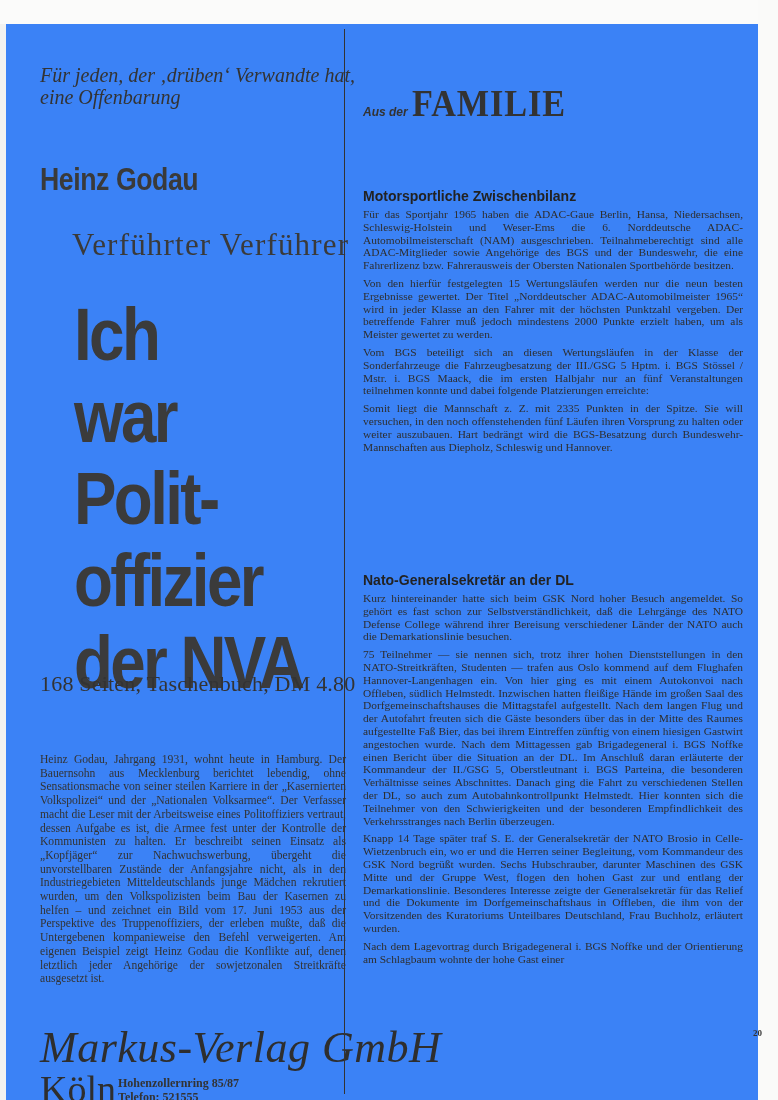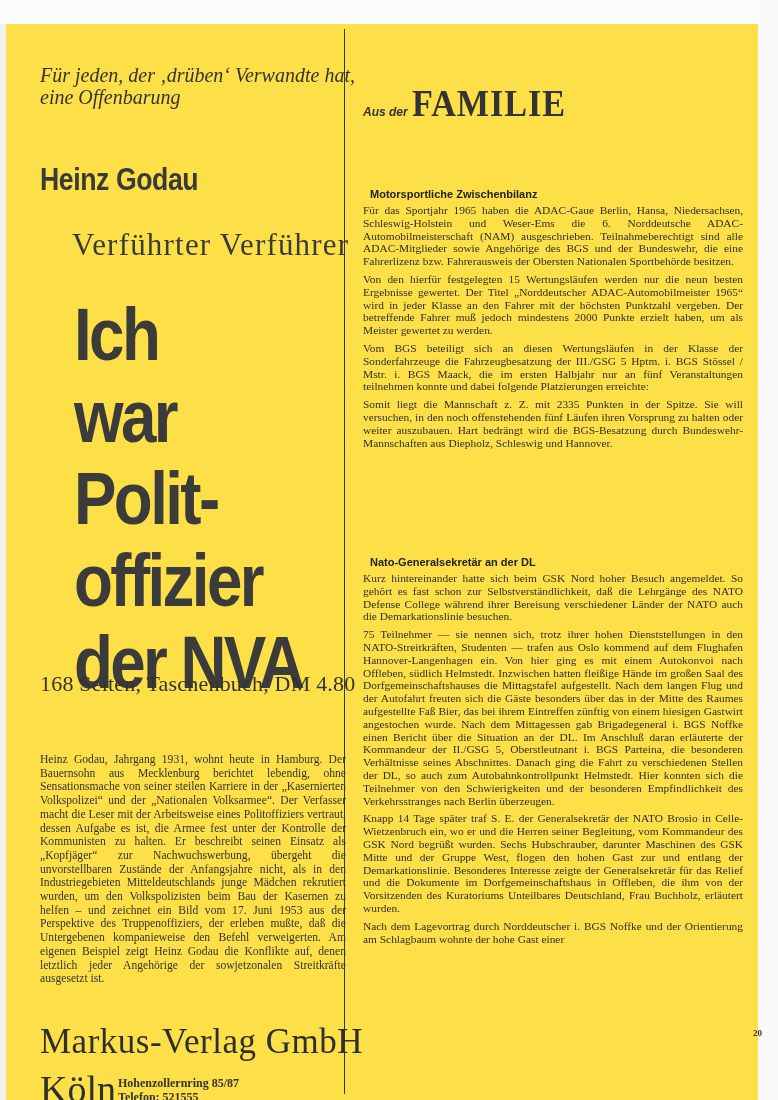--- a/index.html
+++ b/index.html
@@ -8,21 +8,21 @@
     background: #f2f2f0;
     font-family: "Liberation Serif", "DejaVu Serif", serif;
     color: #2a2a2a;
   }
   .page-edge {
     position: absolute; left: 0; top: 0; width: 778px; height: 24px;
     background: #fbfbfa;
   }
   .page {
     position: absolute; left: 6px; top: 24px; width: 752px; height: 1076px;
-    background: #fde047;
+    background: #3b82f6;
   }
   .right-margin {
     position: absolute; left: 758px; top: 0; width: 20px; height: 1100px;
     background: #fafaf9;
   }
   .divider {
     position: absolute; left: 338px; top: 5px; width: 1px; height: 1065px;
     background: #333;
   }
   
@@ -52,21 +52,21 @@
     position: absolute; left: 6px; top: 607px;
     font-size: 22px; color: #333; letter-spacing: 0.2px;
   }
   .blurb {
     position: absolute; left: 6px; top: 689px; width: 306px;
     font-size: 11.6px; line-height: 13.7px; text-align: justify; color: #333;
     hyphens: manual;
   }
   .publisher {
     position: absolute; left: 6px; top: 958px;
-    font-size: 35px; color: #2e2e2e; letter-spacing: 0.5px; white-space: nowrap;
+    font-size: 44px; color: #2e2e2e; letter-spacing: 0.5px; white-space: nowrap; font-style: italic;
   }
   .city {
     position: absolute; left: 6px; top: 1003px;
     font-size: 38px; color: #2e2e2e;
   }
   .address {
     position: absolute; left: 84px; top: 1012px;
     font-size: 12px; line-height: 14px; font-weight: bold; color: #333;
   }
   
@@ -76,29 +76,29 @@
     font-style: italic; font-weight: bold; font-size: 12px; color: #333;
     font-family: Liberation Sans, sans-serif;
   }
   .section-main {
     font-family: "Liberation Serif", serif; font-weight: bold;
     font-size: 38px; letter-spacing: 1px; color: #333;
     display: inline-block; transform: scaleX(0.9); transform-origin: left;
   }
   .art-heading {
     font-family: "Liberation Sans", "DejaVu Sans", sans-serif;
-    font-weight: bold; font-size: 11px; color: #222;
-    margin: 0 0 4px 7px;
+    font-weight: bold; font-size: 14px; color: #222;
+    margin: 0 0 4px 0;
   }
   .art-para {
     font-size: 11.4px; line-height: 12.8px; text-align: justify;
     margin: 0 0 5px 0; color: #2e2e2e;
   }
   .block1 { position: absolute; left: 0; top: 124px; width: 380px; }
-  .block2 { position: absolute; left: 0; top: 492px; width: 380px; }
+  .block2 { position: absolute; left: 0; top: 508px; width: 380px; }
   .page-num {
     position: absolute; left: 753px; top: 1028px;
     font-family: Liberation Serif, serif;
     font-weight: bold; font-size: 9px; color: #333;
   }
   .scan-mark {
     position: absolute; left: 10px; top: 95px; width: 2px; height: 14px;
     background: #666;
   }
 </style>
@@ -146,18 +146,18 @@
       <p class="art-para">Von den hierfür festgelegten 15 Wertungsläufen werden nur die neun besten Ergebnisse gewertet. Der Titel „Norddeutscher ADAC-Automobilmeister 1965“ wird in jeder Klasse an den Fahrer mit der höchsten Punktzahl vergeben. Der betreffende Fahrer muß jedoch mindestens 2000 Punkte erzielt haben, um als Meister gewertet zu werden.</p>
       <p class="art-para">Vom BGS beteiligt sich an diesen Wertungsläufen in der Klasse der Sonderfahrzeuge die Fahrzeugbesatzung der III./GSG 5 Hptm. i. BGS Stössel / Mstr. i. BGS Maack, die im ersten Halbjahr nur an fünf Veranstaltungen teilnehmen konnte und dabei folgende Platzierungen erreichte:</p>
       <p class="art-para">Somit liegt die Mannschaft z. Z. mit 2335 Punkten in der Spitze. Sie will versuchen, in den noch offenstehenden fünf Läufen ihren Vorsprung zu halten oder weiter auszubauen. Hart bedrängt wird die BGS-Besatzung durch Bundeswehr-Mannschaften aus Diepholz, Schleswig und Hannover.</p>
     </div>
 
     <div class="block2">
       <div class="art-heading">Nato-Generalsekretär an der DL</div>
       <p class="art-para">Kurz hintereinander hatte sich beim GSK Nord hoher Besuch angemeldet. So gehört es fast schon zur Selbstverständlichkeit, daß die Lehrgänge des NATO Defense College während ihrer Bereisung verschiedener Länder der NATO auch die Demarkationslinie besuchen.</p>
       <p class="art-para">75 Teilnehmer — sie nennen sich, trotz ihrer hohen Dienststellungen in den NATO-Streitkräften, Studenten — trafen aus Oslo kommend auf dem Flughafen Hannover-Langenhagen ein. Von hier ging es mit einem Autokonvoi nach Offleben, südlich Helmstedt. Inzwischen hatten fleißige Hände im großen Saal des Dorfgemeinschaftshauses die Mittagstafel aufgestellt. Nach dem langen Flug und der Autofahrt freuten sich die Gäste besonders über das in der Mitte des Raumes aufgestellte Faß Bier, das bei ihrem Eintreffen zünftig von einem hiesigen Gastwirt angestochen wurde. Nach dem Mittagessen gab Brigadegeneral i. BGS Noffke einen Bericht über die Situation an der DL. Im Anschluß daran erläuterte der Kommandeur der II./GSG 5, Oberstleutnant i. BGS Parteina, die besonderen Verhältnisse seines Abschnittes. Danach ging die Fahrt zu verschiedenen Stellen der DL, so auch zum Autobahnkontrollpunkt Helmstedt. Hier konnten sich die Teilnehmer von den Schwierigkeiten und der besonderen Empfindlichkeit des Verkehrsstranges nach Berlin überzeugen.</p>
       <p class="art-para">Knapp 14 Tage später traf S. E. der Generalsekretär der NATO Brosio in Celle-Wietzenbruch ein, wo er und die Herren seiner Begleitung, vom Kommandeur des GSK Nord begrüßt wurden. Sechs Hubschrauber, darunter Maschinen des GSK Mitte und der Gruppe West, flogen den hohen Gast zur und entlang der Demarkationslinie. Besonderes Interesse zeigte der Generalsekretär für das Relief und die Dokumente im Dorfgemeinschaftshaus in Offleben, die ihm von der Vorsitzenden des Kuratoriums Unteilbares Deutschland, Frau Buchholz, erläutert wurden.</p>
-      <p class="art-para">Nach dem Lagevortrag durch Norddeutscher i. BGS Noffke und der Orientierung am Schlagbaum wohnte der hohe Gast einer</p>
+      <p class="art-para">Nach dem Lagevortrag durch Brigadegeneral i. BGS Noffke und der Orientierung am Schlagbaum wohnte der hohe Gast einer</p>
     </div>
   </div>
 </div>
 
 <div class="page-num">20</div>
 
 </body></html>

